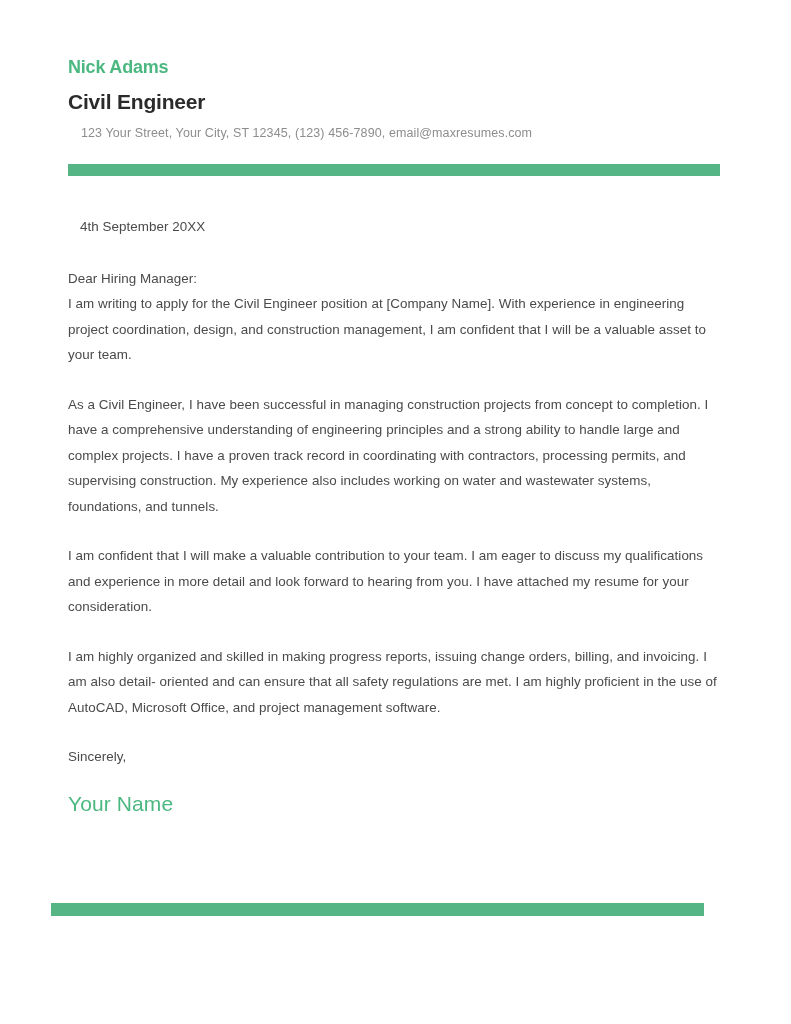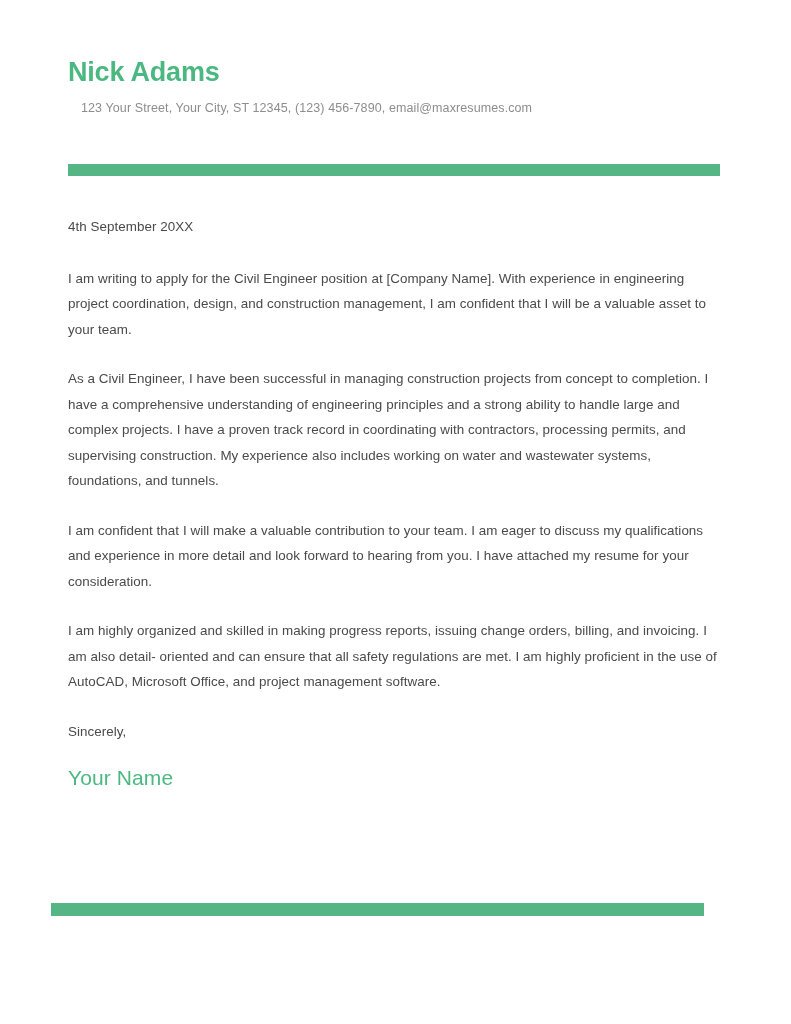--- a/index.html
+++ b/index.html
@@ -24,21 +24,21 @@
   }
 
   
   .header {
     position: absolute;
     left: 68px;
     top: 58px;
     width: 655px;
   }
   .applicant-name {
-    font-size: 27px;
+    font-size: 18px;
     font-weight: bold;
     color: #4cb881;
     letter-spacing: -0.2px;
     line-height: 1.1;
     margin: 0;
   }
   .job-title {
     font-size: 21px;
     font-weight: bold;
     color: #2b2b2b;
@@ -78,21 +78,21 @@
     position: absolute;
     left: 68px;
     top: 214px;
     width: 652px;
     font-size: 13.4px;
     color: #4a4a4a;
     line-height: 25.5px;
     letter-spacing: 0.05px;
   }
   .letter .date {
-    margin: 0 0 26px 0;
+    margin: 0 0 26px 12px;
   }
   .letter .salutation {
     margin: 0;
   }
   .letter p.para {
     margin: 0 0 24px 0;
     text-align: left;
   }
   .letter p.para:first-of-type {
     margin-top: 0;
@@ -111,29 +111,31 @@
     margin: 21px 0 0 0;
   }
 </style>
 </head>
 <body>
 
 <div class="page">
 
   <div class="header">
     <h1 class="applicant-name">Nick Adams</h1>
+    <h2 class="job-title">Civil Engineer</h2>
     <p class="contact-line">123 Your Street, Your City, ST 12345, (123) 456-7890, email@maxresumes.com</p>
   </div>
 
   <div class="rule-top"></div>
 
   <div class="letter">
 
     <p class="date">4th September 20XX</p>
 
+    <p class="salutation">Dear Hiring Manager:</p>
 
     <p class="para">I am writing to apply for the Civil Engineer position at [Company Name]. With experience in engineering project coordination, design, and construction management, I am confident that I will be a valuable asset to your team.</p>
 
     <p class="para">As a Civil Engineer, I have been successful in managing construction projects from concept to completion. I have a comprehensive understanding of engineering principles and a strong ability to handle large and complex projects. I have a proven track record in coordinating with contractors, processing permits, and supervising construction. My experience also includes working on water and wastewater systems, foundations, and tunnels.</p>
 
     <p class="para">I am confident that I will make a valuable contribution to your team. I am eager to discuss my qualifications and experience in more detail and look forward to hearing from you. I have attached my resume for your consideration.</p>
 
     <p class="para">I am highly organized and skilled in making progress reports, issuing change orders, billing, and invoicing. I am also detail- oriented and can ensure that all safety regulations are met. I am highly proficient in the use of AutoCAD, Microsoft Office, and project management software.</p>
 
 

